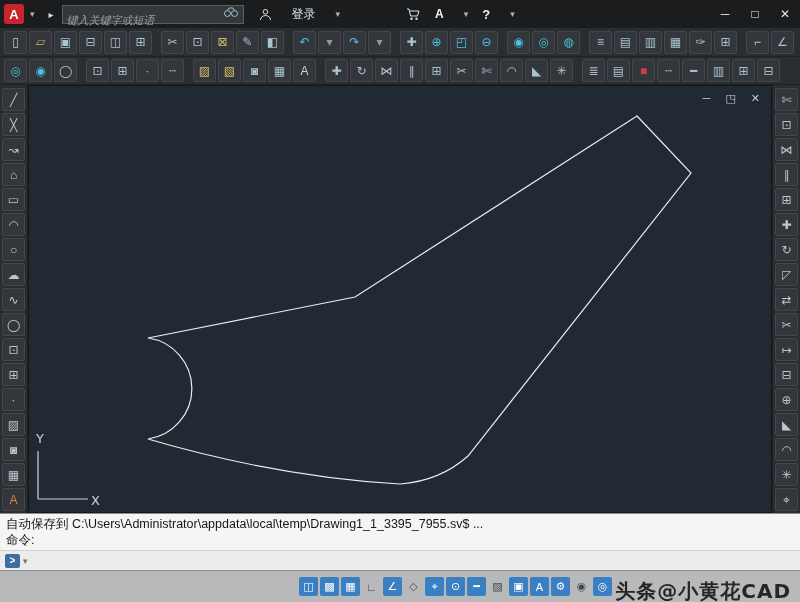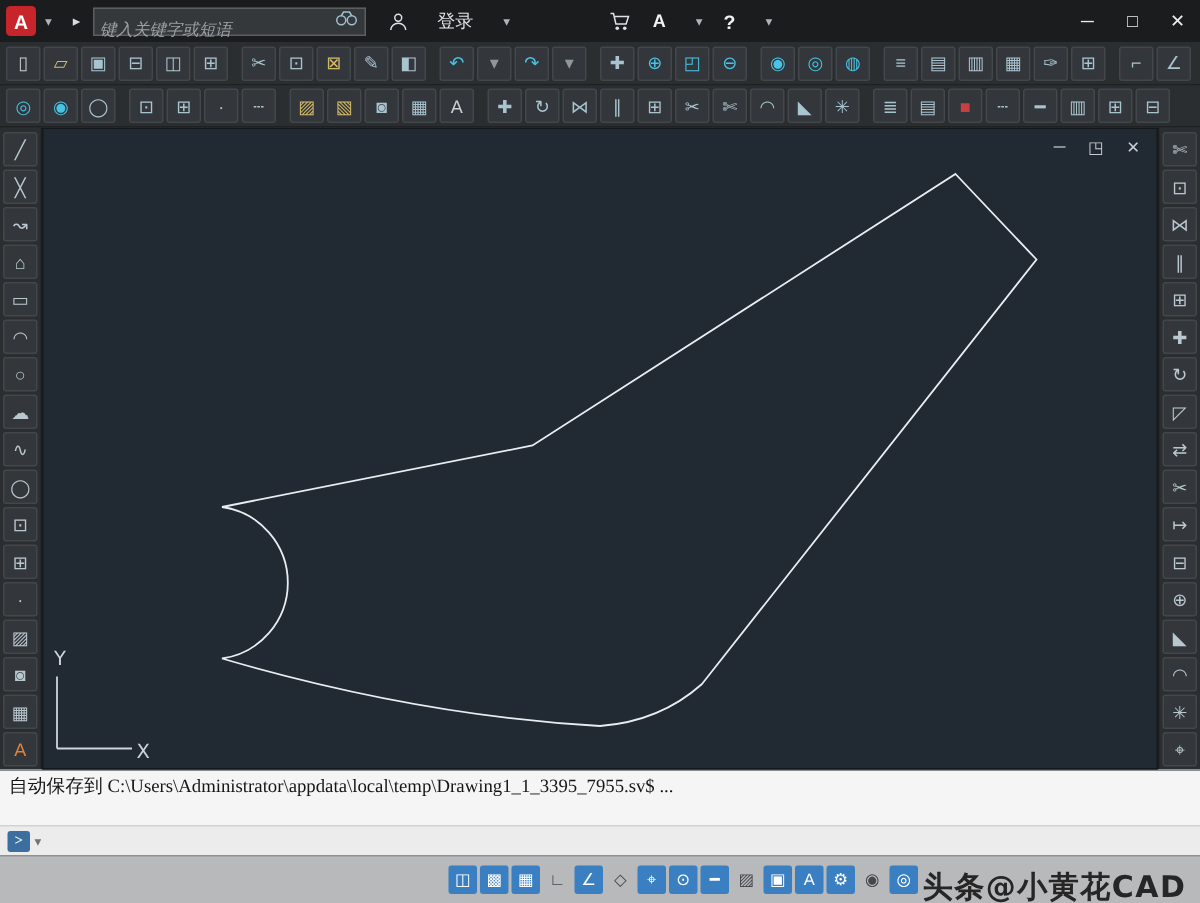--- a/index.html
+++ b/index.html
@@ -48,21 +48,21 @@
   .canvas { flex: 1; position: relative; background: #212a33; box-shadow: inset 0 0 0 1px #14181d; }
   .canvas svg.draw { position: absolute; inset: 0; width: 100%; height: 100%; }
   .shape { stroke: #e9edf0; stroke-width: 1.2; fill: none; }
   .ucs line { stroke: #ced4d9; stroke-width: 1.2; }
   .ucs text { fill: #ced4d9; font-size: 13px; font-family: "DejaVu Sans", sans-serif; }
   .canvas-controls { position: absolute; top: 7px; right: 12px; display: flex; gap: 15px; color: #c6ccd2; font-size: 11px; }
   .canvas-controls span { cursor: default; }
 
   
   .cmd { height: 57px; background: #f5f5f5; border-top: 1px solid #8a8d8f; flex: none;
-         font-family: Liberation Serif, serif; color: #161616; }
+         font-family: Liberation Sans, sans-serif; color: #161616; }
   .cmd-history { height: 36px; padding: 2px 6px; font-size: 12.5px; line-height: 16px; white-space: nowrap; overflow: hidden; }
   .cmd-input-row { height: 20px; background: #ececec; border-top: 1px solid #d2d2d2; display: flex; align-items: center;
                    padding: 0 5px; gap: 6px; }
   .cmd-badge { display: flex; align-items: center; gap: 3px; }
   .cmd-badge i { width: 15px; height: 14px; background: #3c6f9f; color: #fff; font-style: normal; font-size: 10px;
                  display: flex; align-items: center; justify-content: center; border-radius: 2px; font-weight: bold; }
   .cmd-badge b { color: #6e7478; font-size: 9px; font-weight: normal; }
   .cmd-input { flex: 1; border: none; outline: none; background: transparent; font-family: inherit; font-size: 12px;
                color: #333; }
   .cmd-input::placeholder { color: #979b9e; font-style: italic; }
@@ -248,20 +248,21 @@
         <span class="tb-btn" style="color: rgb(185, 199, 206);">◣</span>
         <span class="tb-btn" style="color: rgb(185, 199, 206);">◠</span>
         <span class="tb-btn" style="color: rgb(185, 199, 206);">✳</span>
         <span class="tb-btn" style="color: rgb(185, 199, 206);">⌖</span>
     </div>
   </div>
 
   <div class="cmd">
     <div class="cmd-history">
       <div>自动保存到 C:\Users\Administrator\appdata\local\temp\Drawing1_1_3395_7955.sv$ ...</div>
+      <div>命令:</div>
     </div>
     <div class="cmd-input-row">
       <span class="cmd-badge">
         <i>&gt;</i>
         <b>▾</b>
       </span>
     </div>
   </div>
 
   <div class="status">

